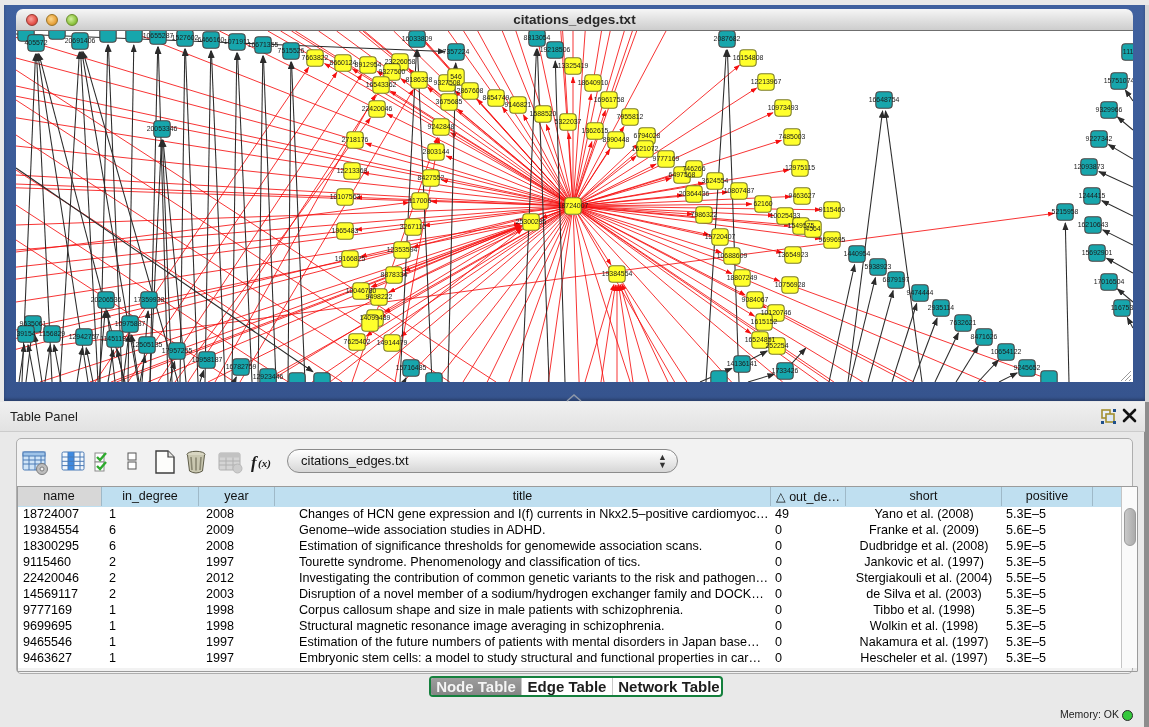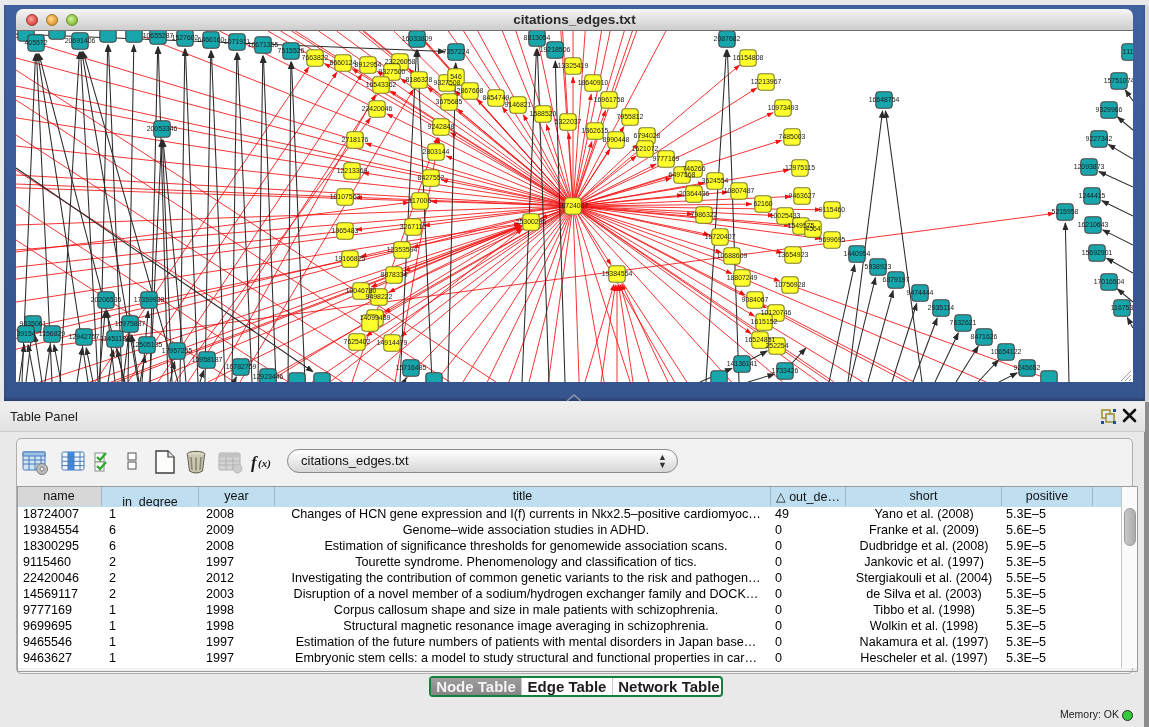--- a/index.html
+++ b/index.html
@@ -50,21 +50,21 @@
 
 #thead { left:17px; top:486px; width:1104px; height:39px; background:#bfdff0;
   border-top:1px solid #999; border-bottom:1px solid #8fa8b5; font-size:12.5px; color:#111; }
 #thead .h { position:absolute; top:2px; text-align:center; border-left:1px solid #9fb9c8; height:21px; }
 #tbody { left:17px; top:507px; width:1104px; height:161px; background:#fff; font-size:12.6px; color:#000; }
 .tr { position:relative; height:16px; white-space:nowrap; }
 .tr div { position:absolute; top:0; overflow:hidden; }
 .c0 { left:6px;  width:90px; }
 .c1 { left:92px; width:90px; }
 .c2 { left:189px; width:80px; }
-.c3 { left:261px; width:496px;text-align:center; }
+.c3 { left:282px; width:496px; }
 .c4 { left:758px; width:70px; }
 .c5 { left:829px; width:156px; text-align:center; }
 .c6 { left:989px; width:100px; }
 #vscroll { left:1121px; top:487px; width:17px; height:181px; background:#fafafa;
   border-left:1px solid #c5c5c5; }
 #vthumb { position:absolute; left:2px; top:21px; width:12px; height:38px;
   background:linear-gradient(90deg,#c9c9c9,#ababab); border-radius:6px; border:1px solid #9a9a9a; }
 #tableframe { left:17px; top:486px; width:1121px; height:186px;
   border:1px solid #9b9b9b; border-radius:1px; background:transparent; }
 
@@ -702,21 +702,21 @@
 
       <g transform="translate(228,0)">
         <text x="2" y="19" font-family="Liberation Serif, serif" font-style="italic" font-weight="bold" font-size="17" fill="#1a1a1a">f</text>
         <text x="9" y="18" font-family="Liberation Serif, serif" font-style="italic" font-weight="bold" font-size="11" fill="#1a1a1a">(x)</text>
       </g>
     </svg>
     <div id="combo">citations_edges.txt<span class="step">▲<br>▼</span></div>
   </div>
   <div class="abs" id="thead">
     <div class="h" style="left:0;width:84px;border-left:none;background:#d7d7d7;height:19px;top:0;padding-top:2px">name</div>
-    <div class="h" style="left:84px;width:97px;padding-top:8px;top:0;height:19px">in_degree</div>
+    <div class="h" style="left:84px;width:97px;padding-top:2px;top:0;height:19px">in_degree</div>
     <div class="h" style="left:181px;width:76px;padding-top:2px;top:0;height:19px">year</div>
     <div class="h" style="left:257px;width:496px;padding-top:2px;top:0;height:19px">title</div>
     <div class="h" style="left:753px;width:75px;padding-top:2px;top:0;height:19px">△ out_de…</div>
     <div class="h" style="left:828px;width:156px;padding-top:2px;top:0;height:19px">short</div>
     <div class="h" style="left:984px;width:91px;padding-top:2px;top:0;height:19px">positive</div>
     <div class="h" style="left:1075px;width:29px;padding-top:2px;top:0;height:19px"></div>
   </div>
   <div class="abs" id="tbody">
 <div class="tr">
         <div class="c0">18724007</div>

